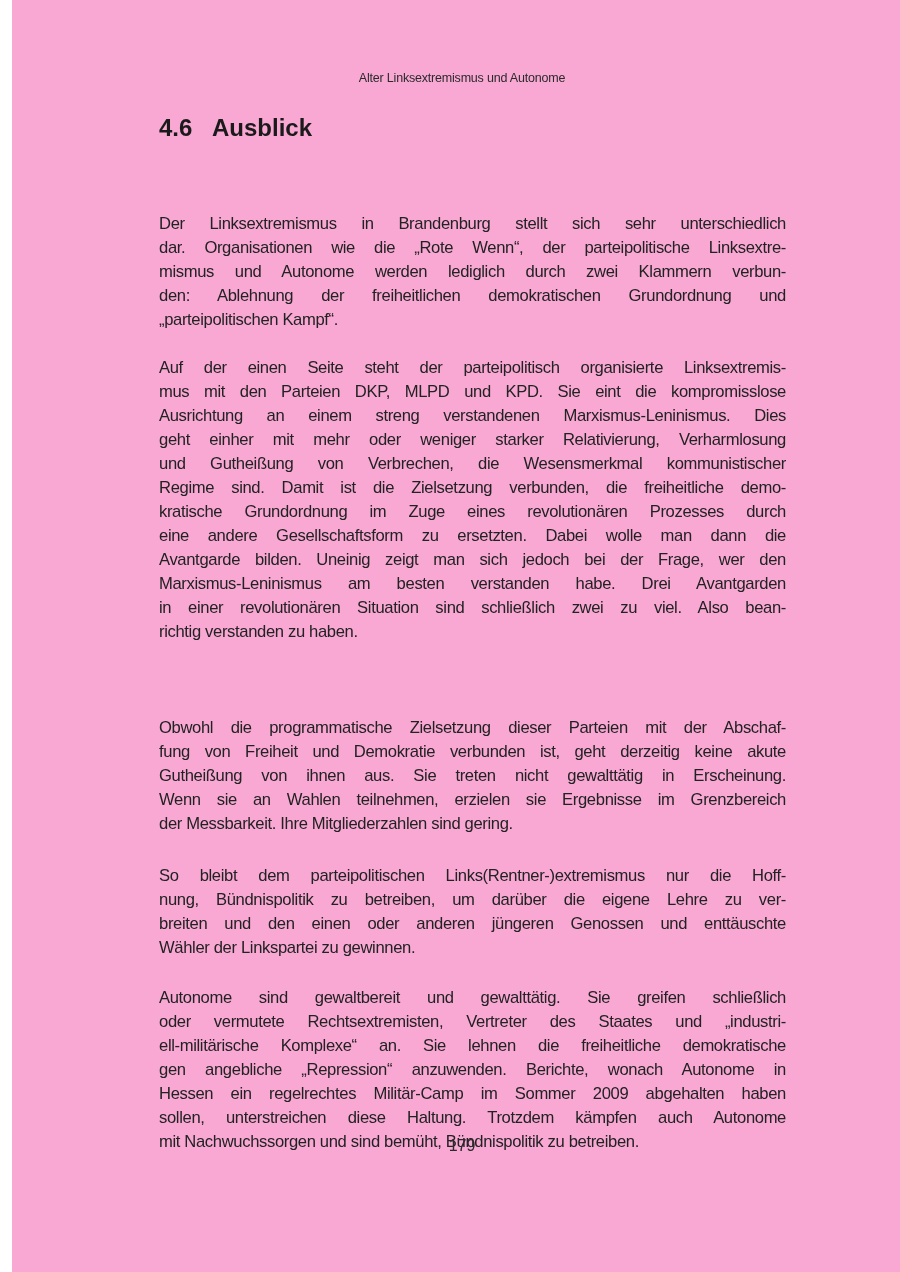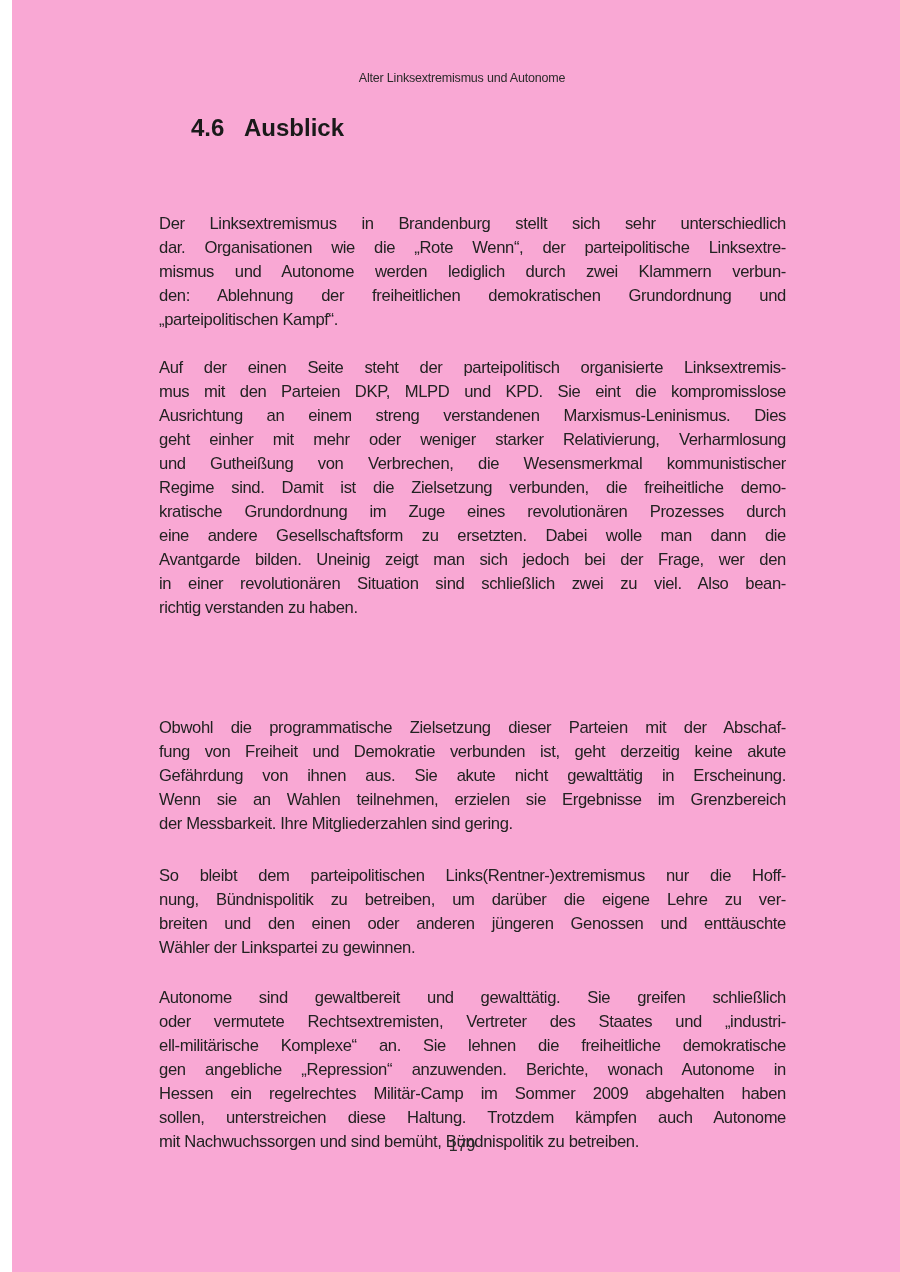--- a/index.html
+++ b/index.html
@@ -4,21 +4,21 @@
 <style>
   html, body { margin: 0; padding: 0; background: #ffffff; }
   body { width: 900px; height: 1272px; position: relative; overflow: hidden; }
   .page { position: absolute; left: 12px; top: 0; width: 900px; height: 1272px; background: #f9a8d4; color: #1e1e1e; }
   .running-header {
     position: absolute; left: 0; width: 900px; top: 71px; text-align: center;
     font-family: "Liberation Sans", sans-serif; font-size: 12.5px; color: #2a2a2a; letter-spacing: -0.2px;
   }
   .heading {
     position: absolute; left: 147px; top: 114px;
-    font-family: "Liberation Sans", sans-serif; font-weight: bold; font-size: 24px; color: #1a1a1a; margin-left: 32px;
+    font-family: "Liberation Sans", sans-serif; font-weight: bold; font-size: 24px; color: #1a1a1a;
   }
   .heading .num { display: inline-block; width: 53px; }
   .body { position: absolute; left: 147px; width: 627px; font-family: "Liberation Sans", sans-serif; font-size: 16.6px; color: #222; }
   .para { position: absolute; left: 0; width: 627px; margin-top: 36px; }
   .line { height: 24px; line-height: 24px; white-space: nowrap; text-align: justify; text-align-last: justify; letter-spacing: -0.35px; }
   .line.last { text-align-last: left; }
   .page-number {
     position: absolute; left: 0; width: 900px; top: 1137px; text-align: center;
     font-family: "Liberation Sans", sans-serif; font-size: 16px; color: #2a2a2a;
   }
@@ -45,28 +45,29 @@
     <div class="para" style="top:320px">
       <div class="line">Auf der einen Seite steht der parteipolitisch organisierte Linksextremis-</div>
       <div class="line">mus mit den Parteien DKP, MLPD und KPD. Sie eint die kompromisslose</div>
       <div class="line">Ausrichtung an einem streng verstandenen Marxismus-Leninismus. Dies</div>
       <div class="line">geht einher mit mehr oder weniger starker Relativierung, Verharmlosung</div>
       <div class="line">und Gutheißung von Verbrechen, die Wesensmerkmal kommunistischer</div>
       <div class="line">Regime sind. Damit ist die Zielsetzung verbunden, die freiheitliche demo-</div>
       <div class="line">kratische Grundordnung im Zuge eines revolutionären Prozesses durch</div>
       <div class="line">eine andere Gesellschaftsform zu ersetzten. Dabei wolle man dann die</div>
       <div class="line">Avantgarde bilden. Uneinig zeigt man sich jedoch bei der Frage, wer den</div>
+      <div class="line">Marxismus-Leninismus am besten verstanden habe. Drei Avantgarden</div>
       <div class="line">in einer revolutionären Situation sind schließlich zwei zu viel. Also bean-</div>
       <div class="line last">richtig verstanden zu haben.</div>
     </div>
 
     <div class="para" style="top:680px">
       <div class="line">Obwohl die programmatische Zielsetzung dieser Parteien mit der Abschaf-</div>
       <div class="line">fung von Freiheit und Demokratie verbunden ist, geht derzeitig keine akute</div>
-      <div class="line">Gefährdung von ihnen aus. Sie akute nicht gewalttätig in Erscheinung.</div>
+      <div class="line">Gutheißung von ihnen aus. Sie treten nicht gewalttätig in Erscheinung.</div>
       <div class="line">Wenn sie an Wahlen teilnehmen, erzielen sie Ergebnisse im Grenzbereich</div>
       <div class="line last">der Messbarkeit. Ihre Mitgliederzahlen sind gering.</div>
     </div>
 
     <div class="para" style="top:828px">
       <div class="line">So bleibt dem parteipolitischen Links(Rentner-)extremismus nur die Hoff-</div>
       <div class="line">nung, Bündnispolitik zu betreiben, um darüber die eigene Lehre zu ver-</div>
       <div class="line">breiten und den einen oder anderen jüngeren Genossen und enttäuschte</div>
       <div class="line last">Wähler der Linkspartei zu gewinnen.</div>
     </div>

